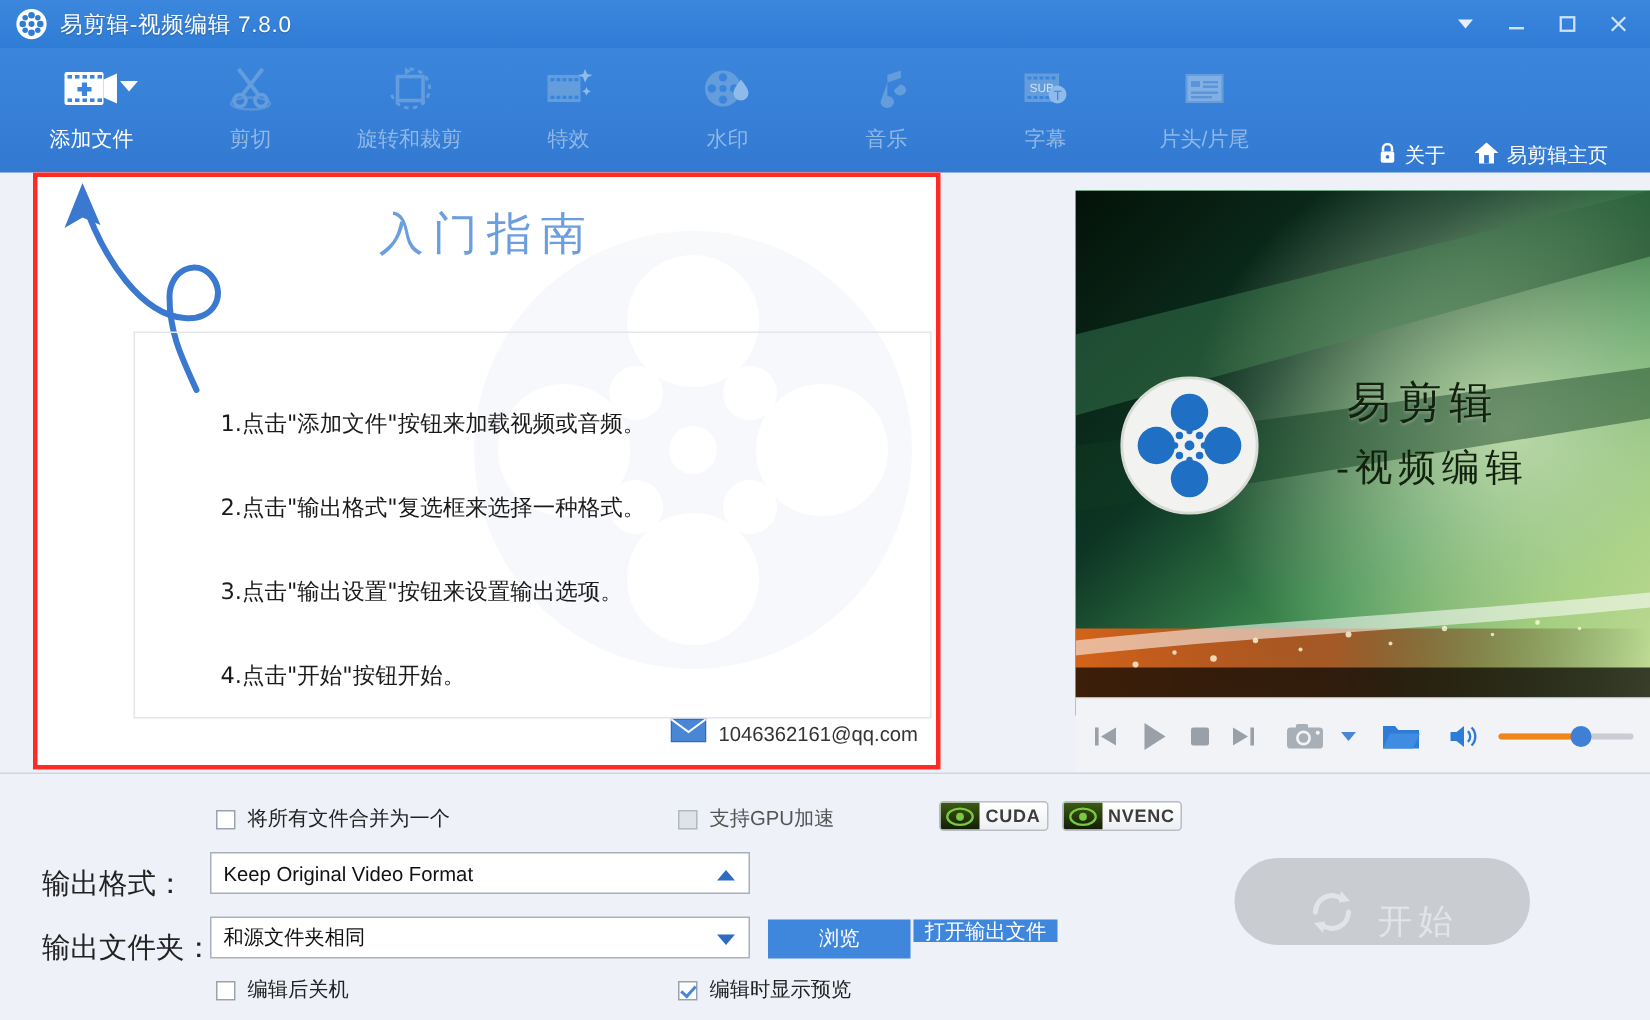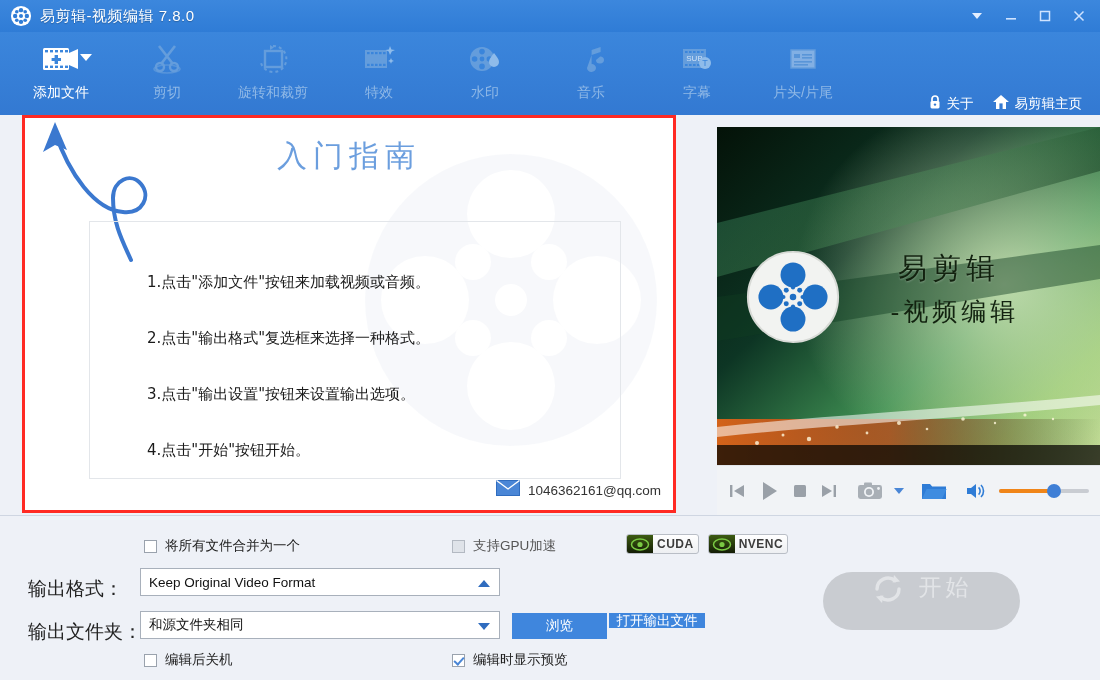--- a/index.html
+++ b/index.html
@@ -38,26 +38,26 @@
     position:relative;
   }
   .tool .ticon { height:42px; display:flex; align-items:center; justify-content:center; }
   .tool .tlabel { font-size:14px; margin-top:4px; }
   .tool.active .tlabel { color:#ffffff; }
   .tool.dim .tlabel { color:#8fb8e6; }
   .tool.active svg { fill:#ffffff; }
   .tool.dim svg { fill:#6ca2dd; opacity:.85; }
   .caret-down { position:absolute; right:22px; top:22px; width:0;height:0;
      border-left:6px solid transparent; border-right:6px solid transparent; border-top:7px solid #fff;}
-  .topright { position:absolute; right:12px; top:62px; display:flex; align-items:center; gap:6px; }
+  .topright { position:absolute; right:22px; top:62px; display:flex; align-items:center; gap:6px; }
   .trlink { display:flex; align-items:center; gap:5px; color:#ffffff; font-size:13.5px; padding:0 6px; }
 
   
   .guide-wrap {
-    position:absolute; left:22px; top:115px; width:654px; height:398px;
+    position:absolute; left:22px; top:115px; width:605px; height:398px;
     background:#fff; border:3px solid #ff2a23; overflow:hidden;
   }
   .guide-inner { position:relative; width:100%; height:100%; }
   .reel-watermark { position:absolute; right:12px; top:32px; width:300px; height:300px; opacity:.6; }
   .guide-title {
     position:absolute; left:0; right:0; top:18px; text-align:center;
     font-family:"Liberation Serif","DejaVu Serif",serif;
     font-size:30px; color:#6b9ede; letter-spacing:6px;
   }
   .curly { position:absolute; left:6px; top:-4px; width:180px; height:160px; }
@@ -141,21 +141,21 @@
     position:absolute; background:#3f86dd; color:#fff; font-size:13.5px;
     display:flex; align-items:center; justify-content:center;
   }
   .btn-outset { left:512px; top:570px; width:193px; height:26px; }
   .btn-browse { left:512px; top:613px; width:95px; height:26px; }
   .btn-openout { left:609px; top:613px; width:96px; height:15px; }
   .chk-shutdown { position:absolute; left:144px; top:651px; }
   .chk-preview  { position:absolute; left:452px; top:651px; }
   .start-btn {
     position:absolute; left:823px; top:572px; width:197px; height:58px;
-    background:#c9ccd1; border-radius:29px; display:flex; align-items:flex-start;
+    background:#c9ccd1; border-radius:29px; display:flex; align-items:flex-end;
     justify-content:center; gap:14px;
   }
   .start-label { font-size:23px; color:#e2e4e7; letter-spacing:4px; }
 </style>
 </head>
 <body>
 
 <div id="app">
 
   <div class="titlebar">

